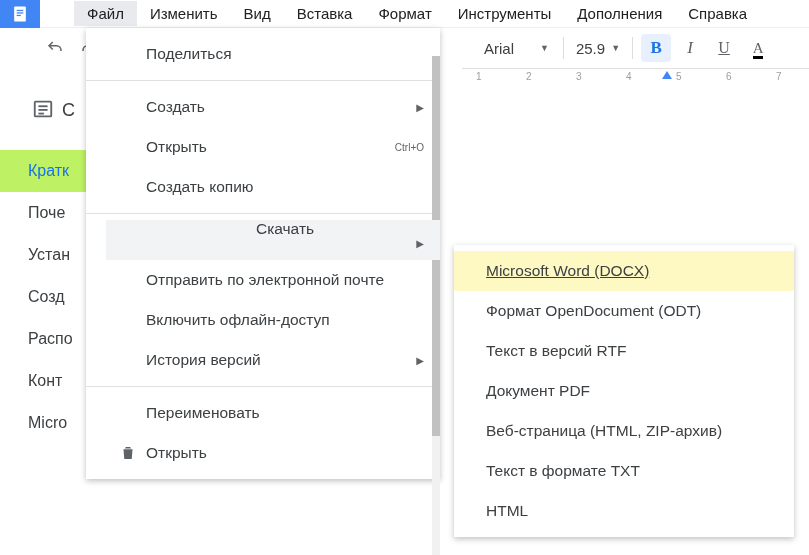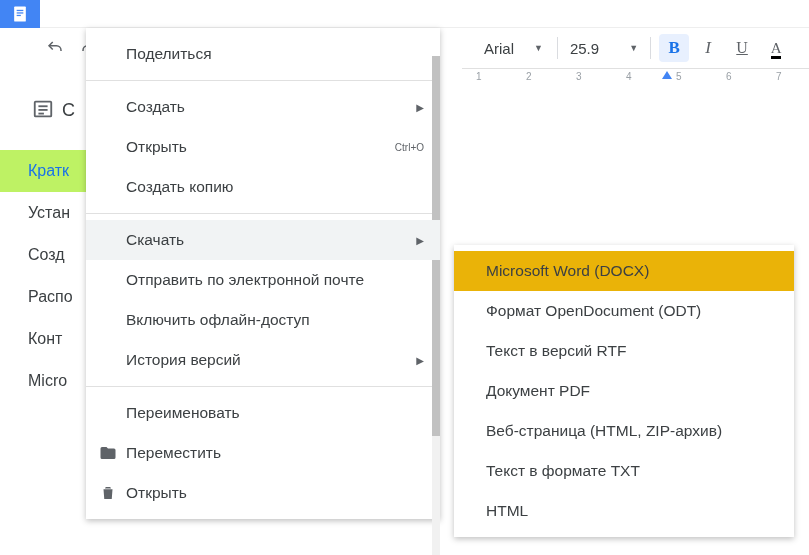--- a/index.html
+++ b/index.html
@@ -49,26 +49,26 @@
   .tbtn.bold-active {
     background: #e8f0fe;
     color: #1a73e8;
     border-radius: 4px;
     font-weight: bold;
     font-family: "Times New Roman", serif;
     font-size: 17px;
   }
   .sep { width:1px; height:22px; background:#dadce0; margin:0 4px; }
   .font-sel {
-    display: flex; align-items: center; gap: 20px;
+    display: flex; align-items: center; gap: 26px;
     padding: 2px 6px; font-size: 15px; color:#3c4043;
     cursor: pointer;
   }
   .size-sel {
-    display:flex; align-items:center; gap:30px;
+    display:flex; align-items:center; gap:6px;
     padding:2px 4px; font-size:15px; cursor:pointer;
   }
   .tri { font-size: 9px; color:#5f6368; }
   .italic { font-family:"Times New Roman",serif; font-style:italic; font-size:17px; }
   .under { text-decoration: underline; font-family:"Times New Roman",serif; font-size:16px; }
   .acolor { position:relative; font-family:"Times New Roman",serif; font-size:15px; }
   .acolor::after { content:""; position:absolute; left:0; right:0; bottom:-2px; height:3px; background:#000; }
 
   .ruler {
     height: 16px; background:#fff;
@@ -110,22 +110,23 @@
     z-index:10;
   }
   .fm-item {
     display:flex; align-items:center;
     height:40px;
     padding: 0 16px 0 40px;
     font-size:15.5px;
     color:#3c4043;
     cursor:pointer;
     position:relative;
-  }
-  .fm-item.hover { background:#f1f3f4; }
+    margin-left:20px;
+  }
+  .fm-item.hover { background:#f1f3f4;flex-direction:column; }
   .fm-item .shortcut { margin-left:auto; color:#5f6368; font-size:10px; }
   .fm-item .arrow { margin-left:auto; color:#5f6368; font-size:10px; }
   .fm-div { height:1px; background:#e0e0e0; margin:6px 0; }
   .fm-icon {
     position:absolute; left:12px; width:20px; height:20px;
     display:flex;align-items:center;justify-content:center;
     color:#5f6368;
   }
   .menu-scroll {
     position:absolute; right:0; top:28px; width:8px; bottom:-200px;
@@ -143,33 +144,43 @@
     background:#fff;
     box-shadow:0 2px 6px rgba(0,0,0,.25);
     padding:6px 0;
     z-index:11;
   }
   .sub-item {
     height:40px; display:flex; align-items:center;
     padding:0 20px 0 32px;
     font-size:15.5px; color:#3c4043; cursor:pointer;
   }
-  .sub-item.hover { background:#eab308; }
+  .sub-item.hover { background:#fef9c3;text-decoration:underline; }
 </style>
 </head>
 <body>
 
 <div class="topbar">
   <div class="logo">
     <svg viewBox="0 0 24 24" fill="#fff">
         <rect x="5" y="3" width="14" height="18" rx="1"></rect>
         <rect x="8" y="7" width="8" height="1.5" fill="#4285f4"></rect>
         <rect x="8" y="10" width="8" height="1.5" fill="#4285f4"></rect>
         <rect x="8" y="13" width="5" height="1.5" fill="#4285f4"></rect>
       </svg>
+  </div>
+  <div class="menu-items">
+    <div class="menu-item active">Файл</div>
+    <div class="menu-item">Изменить</div>
+    <div class="menu-item">Вид</div>
+    <div class="menu-item">Вставка</div>
+    <div class="menu-item">Формат</div>
+    <div class="menu-item">Инструменты</div>
+    <div class="menu-item">Дополнения</div>
+    <div class="menu-item">Справка</div>
   </div>
 </div>
 
 <div class="toolbar">
   <div style="width:26px"></div>
   <div class="tbtn">
     <svg width="18" height="18" viewBox="0 0 24 24" fill="none" stroke="#5f6368" stroke-width="2">
         <path d="M9 14l-5-5 5-5"></path>
         <path d="M4 9h10a6 6 0 016 6v1"></path>
       </svg>
@@ -214,20 +225,21 @@
   <div class="outline-icon">
     <svg width="22" height="22" viewBox="0 0 24 24" fill="none" stroke="#5f6368" stroke-width="2">
         <rect x="3" y="4" width="18" height="16" rx="1"></rect>
         <line x1="7" y1="9" x2="17" y2="9"></line>
         <line x1="7" y1="13" x2="17" y2="13"></line>
         <line x1="7" y1="17" x2="13" y2="17"></line>
       </svg>
   </div>
   <span style="position:absolute;left:62px;top:16px;font-size:18px;color:#3c4043">С</span>
   <div class="outline-item sel">Кратк</div>
+  <div class="outline-item">Поче</div>
   <div class="outline-item">Устан</div>
   <div class="outline-item">Созд</div>
   <div class="outline-item">Распо</div>
   <div class="outline-item">Конт</div>
   <div class="outline-item">Micro</div>
 </div>
 
 <div class="file-menu">
   <div class="menu-scroll">
       <div class="menu-scroll-thumb"></div>
@@ -249,28 +261,20 @@
       <span class="arrow">▶</span>
     </div>
   <div class="fm-item">Отправить по электронной почте</div>
   <div class="fm-item">Включить офлайн-доступ</div>
   <div class="fm-item">
       <span>История версий</span>
       <span class="arrow">▶</span>
     </div>
   <div class="fm-div"></div>
   <div class="fm-item">Переименовать</div>
-  <div class="fm-item">
-    <span class="fm-icon">
-        <svg width="18" height="18" viewBox="0 0 24 24" fill="#5f6368">
-          <path d="M10 4H4a2 2 0 00-2 2v12a2 2 0 002 2h16a2 2 0 002-2V8a2 2 0 00-2-2h-8l-2-2z"></path>
-        </svg>
-      </span>
-    <span>Переместить</span>
-  </div>
   <div class="fm-item">
     <span class="fm-icon">
         <svg width="18" height="18" viewBox="0 0 24 24" fill="#5f6368">
           <path d="M6 7h12l-1 13H7L6 7zm3-3h6l1 2H8l1-2z"></path>
         </svg>
       </span>
     <span>Открыть</span>
   </div>
 </div>
 

